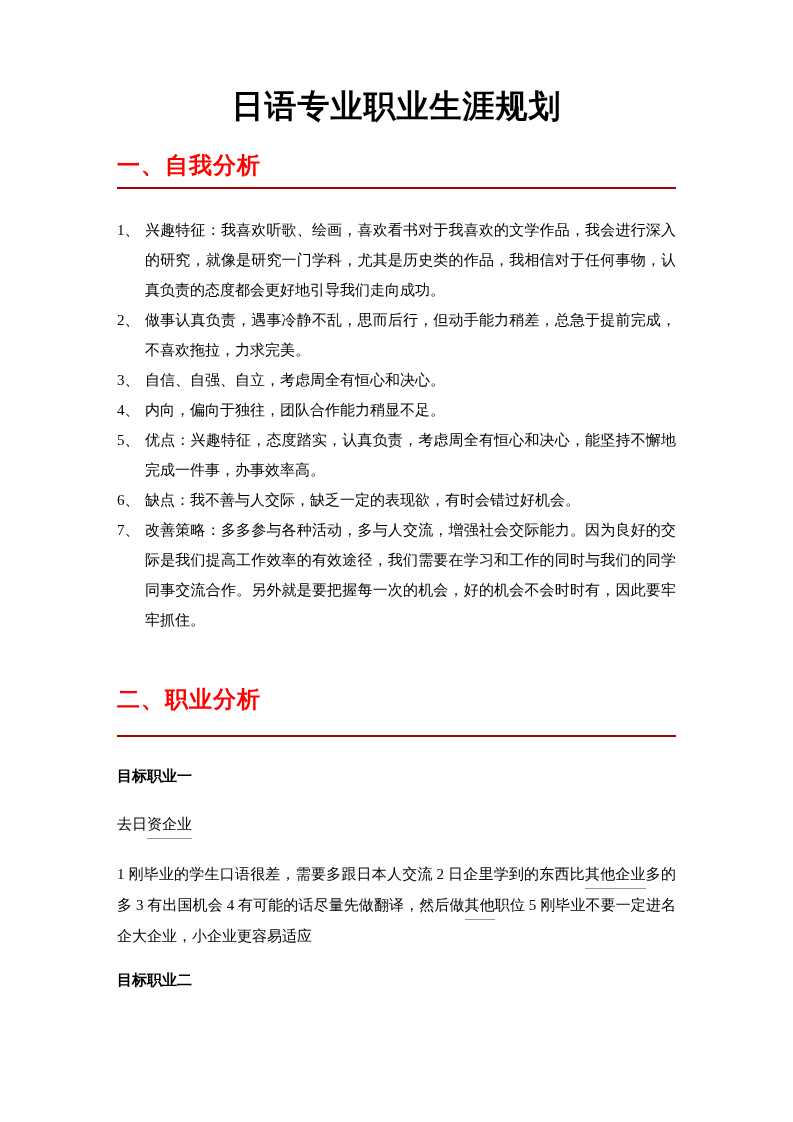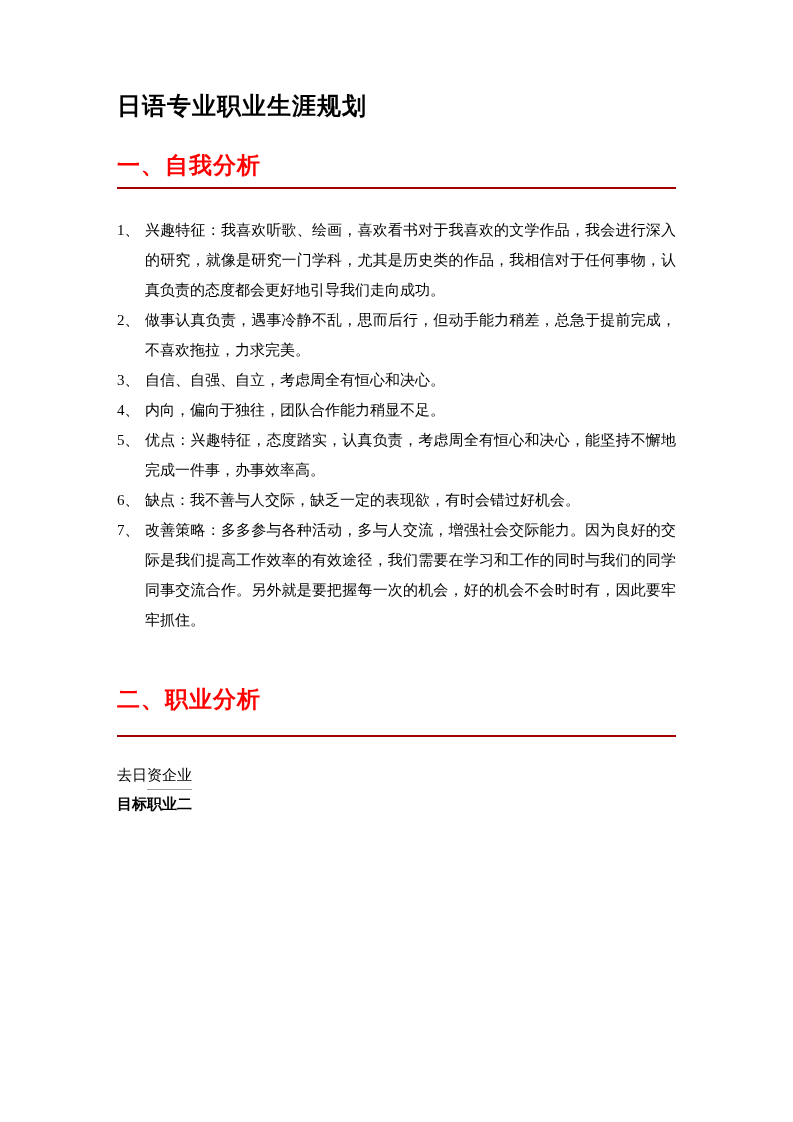--- a/index.html
+++ b/index.html
@@ -10,24 +10,24 @@
     height: 1122px;
     margin: 0 auto;
     background: #ffffff;
     padding: 0 117px;
     font-family: "Liberation Serif", "DejaVu Serif", serif;
     color: #000000;
     overflow: hidden;
   }
   .doc-title {
     margin-top: 90px;
-    font-size: 24px;
+    font-size: 32px;
     font-weight: bold;
     line-height: 32px;
-    text-align: left;
+    text-align: center;
     letter-spacing: 1px;
   }
   .section-heading {
     color: var(--heading-red, #ff0000);
     font-size: 23px;
     font-weight: bold;
     line-height: 22px;
     letter-spacing: 1px;
   }
   .heading-1 { margin-top: 33px; }
@@ -52,21 +52,21 @@
   .item-text {
     flex: 1;
     text-align: justify;
   }
   .sub-label {
     font-size: 15px;
     font-weight: bold;
     line-height: 20px;
   }
   .sub-label-1 { margin-top: 29px; }
-  .sub-label-2 { margin-top: 9px; }
+  .sub-label-2 { margin-top: 18px; }
   .sub-value {
     font-size: 15px;
     line-height: 20px;
   }
   .sub-value-1 { margin-top: 28px; }
   .sub-value-2 { margin-top: 27px; font-weight: bold; }
   .para {
     margin-top: 25px;
     font-size: 15px;
     line-height: 31px;
@@ -114,20 +114,22 @@
     </div>
     <div class="list-item">
       <span class="item-num">7、</span>
       <span class="item-text">改善策略：多多参与各种活动，多与人交流，增强社会交际能力。因为良好的交际是我们提高工作效率的有效途径，我们需要在学习和工作的同时与我们的同学同事交流合作。另外就是要把握每一次的机会，好的机会不会时时有，因此要牢牢抓住。</span>
     </div>
   </div>
 
   <div class="section-heading heading-2">二、职业分析</div>
   <hr class="rule rule-2">
 
+  <div class="sub-label sub-label-1">目标职业一</div>
 
   <div class="sub-value sub-value-1"><span>去日</span><span class="uline">资企业</span></div>
 
+  <div class="para"><span>1 刚毕业的学生口语很差，需要多跟日本人交流 2 日企里学到的东西比</span><span class="uline">其他企业</span><span>多的多 3 有出国机会 4 有可能的话尽量先做翻译，然后做</span><span class="uline">其他</span><span>职位 5 刚毕业不要一定进名企大企业，小企业更容易适应</span></div>
 
   <div class="sub-label sub-label-2">目标职业二</div>
 
 
 </div>
 
 </body></html>

